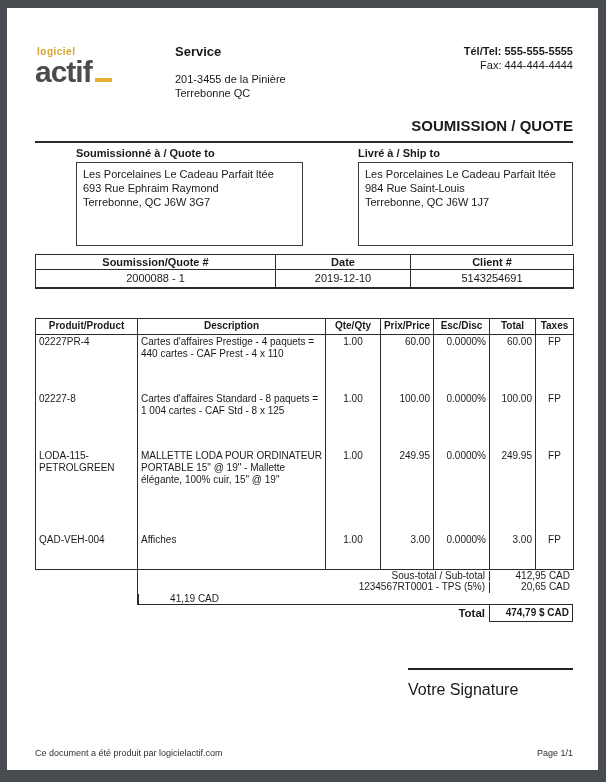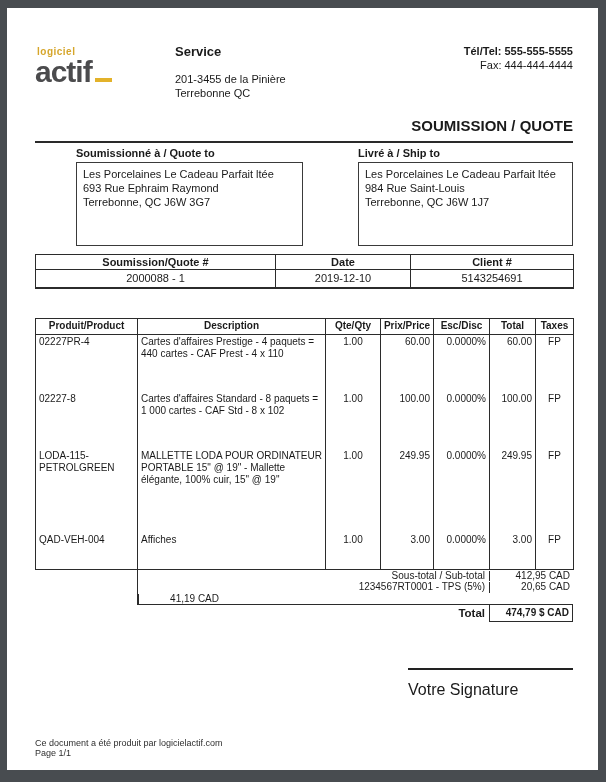--- a/index.html
+++ b/index.html
@@ -65,21 +65,21 @@
   .total-value { width: 84px; border: 1.5px solid #2b2b2b; border-top: none; text-align: right;
                  font-weight: bold; font-size: 10px; padding: 2px 3px 3px 0; }
 
   
   .signature { width: 165px; margin-left: auto; margin-top: 46px; }
   .sig-line { border-top: 2px solid #222; }
   .sig-label { font-size: 16px; padding-top: 11px; }
 
   
   .footer { position: absolute; left: 28px; right: 25px; bottom: 12px; display: flex;
-            justify-content: space-between; font-size: 9px; color: #2f2f2f; flex-direction: column; }
+            justify-content: space-between; font-size: 9px; color: #2f2f2f; }
 </style>
 </head>
 <body>
 
 <div class="viewer">
   <div class="page">
     <div class="content">
 
       <div class="header">
         <div class="logo">
@@ -167,21 +167,21 @@
             <td>02227PR-4</td>
             <td>Cartes d'affaires Prestige - 4 paquets = 440 cartes - CAF Prest - 4 x 110</td>
             <td class="ctr">1.00</td>
             <td class="num">60.00</td>
             <td class="num">0.0000%</td>
             <td class="num">60.00</td>
             <td class="ctr">FP</td>
           </tr>
           <tr>
             <td>02227-8</td>
-            <td>Cartes d'affaires Standard - 8 paquets = 1 000 cartes - CAF Std - 8 x 102</td>
+            <td>Cartes d'affaires Standard - 8 paquets = 1 004 cartes - CAF Std - 8 x 125</td>
             <td class="ctr">1.00</td>
             <td class="num">100.00</td>
             <td class="num">0.0000%</td>
             <td class="num">100.00</td>
             <td class="ctr">FP</td>
           </tr>
           <tr>
             <td>LODA-115-PETROLGREEN</td>
             <td>MALLETTE LODA POUR ORDINATEUR PORTABLE 15" @ 19" - Mallette élégante, 100% cuir, 15" @ 19"</td>
             <td class="ctr">1.00</td>

